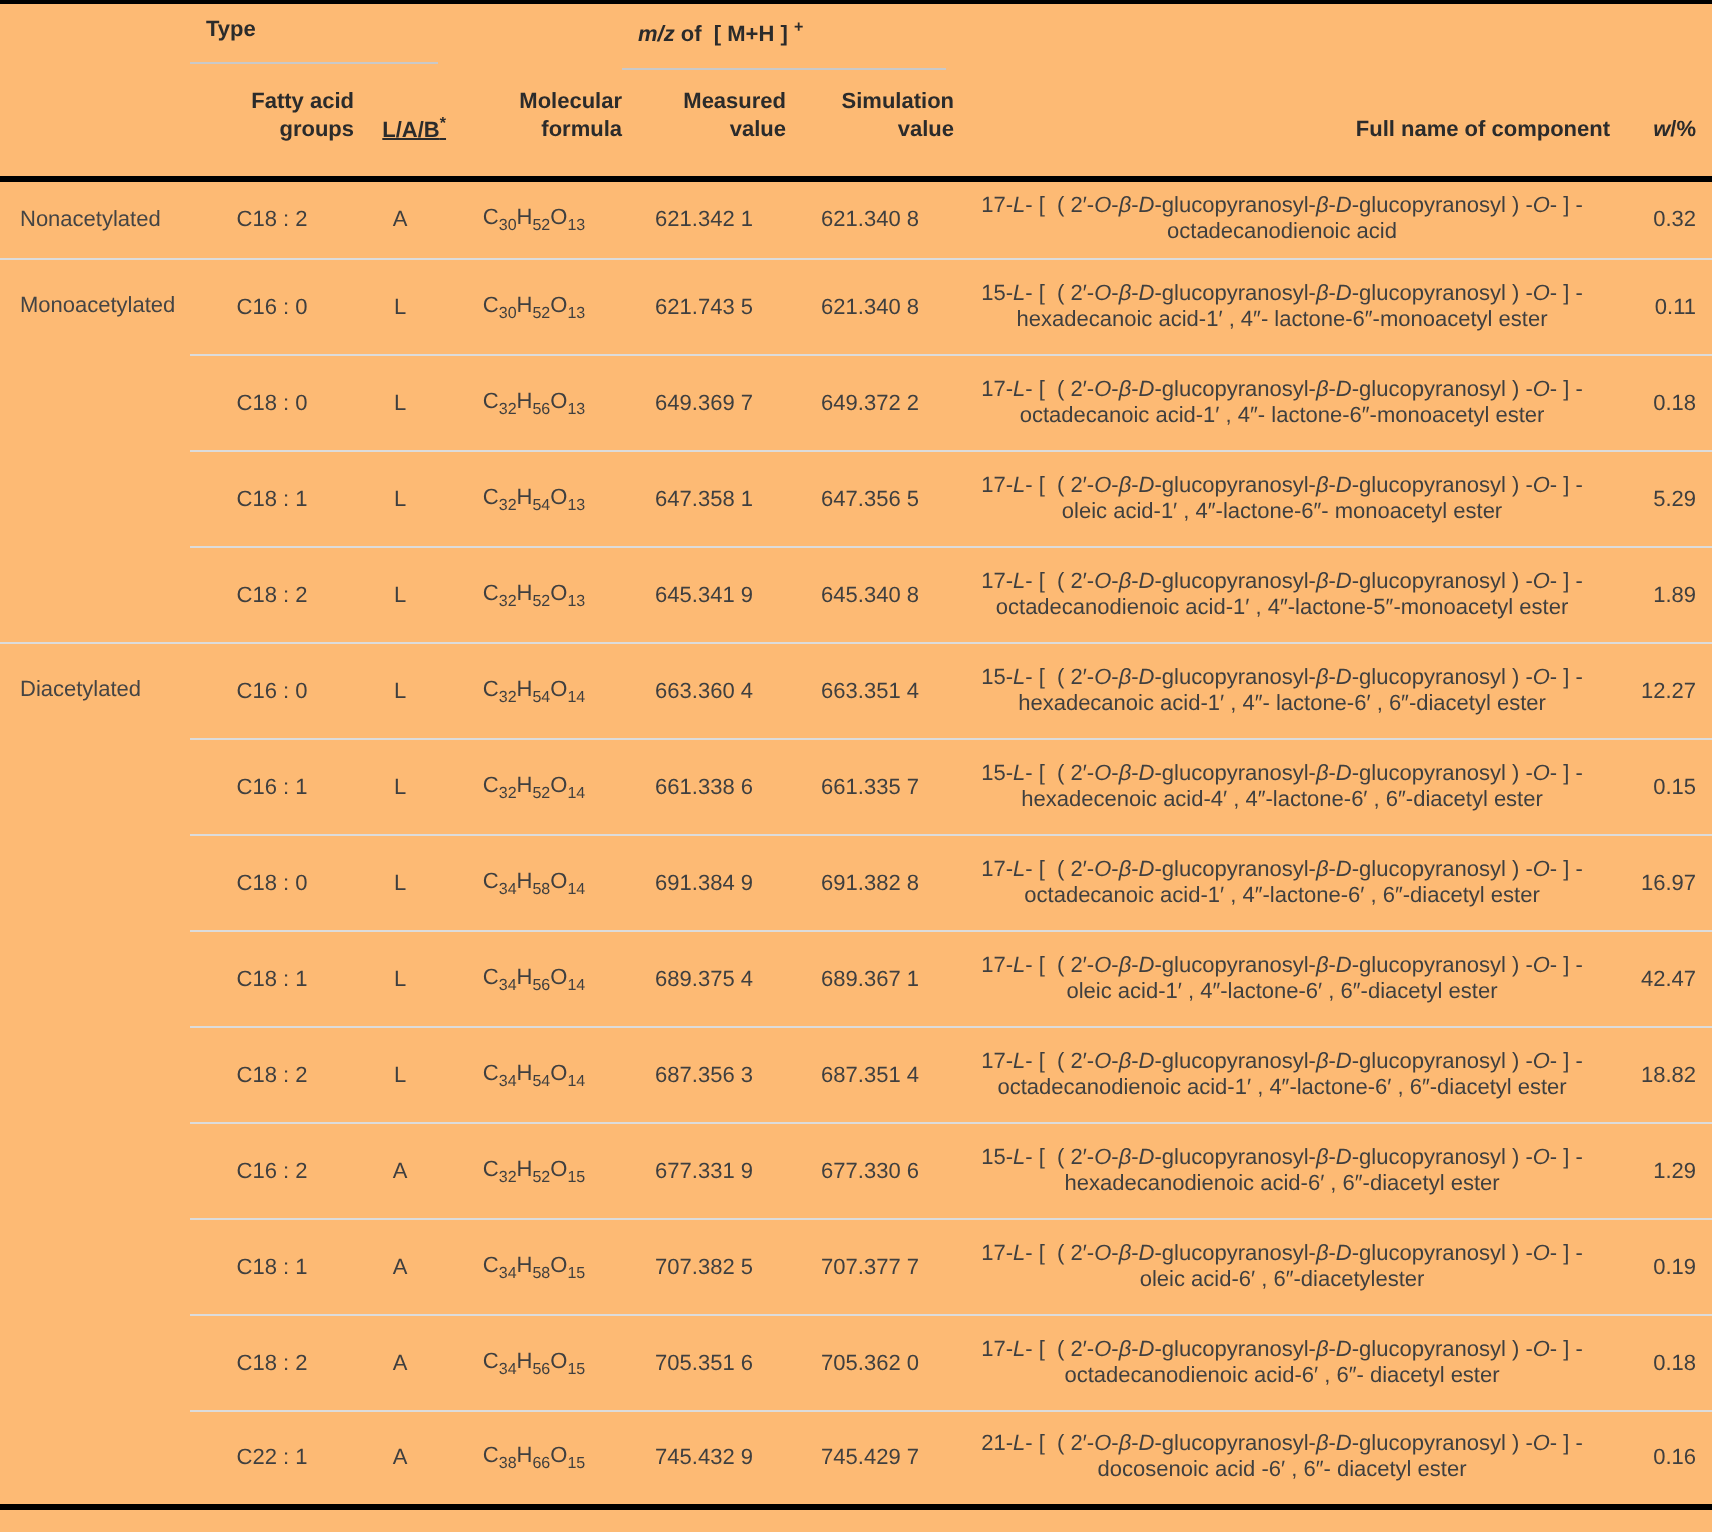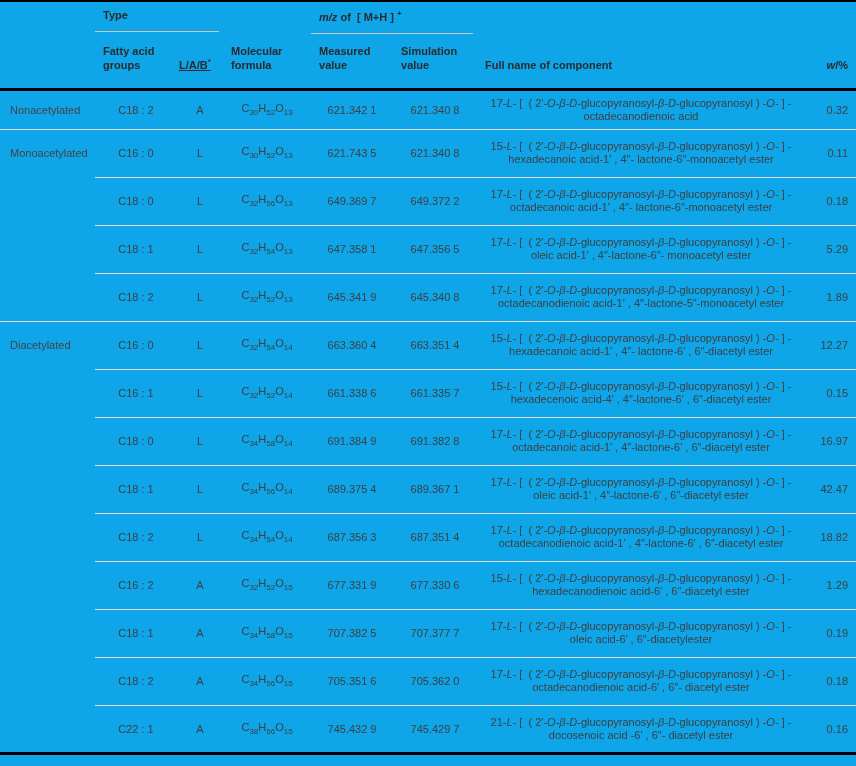--- a/index.html
+++ b/index.html
@@ -1,32 +1,32 @@
 <!DOCTYPE html>
 <html><head>
 <meta charset="utf-8">
 <style>
   html,body{margin:0;padding:0;background:#fff;}
   .page{
-    width:856px;height:766px;background:#0ea5e9;overflow:hidden;position:relative;
+    width:856px;height:766px;background:#fdba74;overflow:hidden;position:relative;
     font-family:"Liberation Sans","DejaVu Sans",sans-serif;color:#3f3f3f;
   }
   table.comp{
     width:856px;border-collapse:collapse;table-layout:fixed;
     border-top:2px solid #000;border-bottom:3px solid #000;
   }
   col.c1{width:95px}col.c2{width:82px}col.c3{width:46px}col.c4{width:88px}
   col.c5{width:82px}col.c6{width:84px}col.c7{width:328px}col.c8{width:51px}
   thead{border-bottom:3px solid #000;}
   thead th{font-weight:bold;color:#2b2b2b;font-size:11px;text-align:left;vertical-align:bottom;padding:0;}
   tr.hrow1{height:33px;}
   tr.hrow1 th{vertical-align:top;}
   .h1w{padding:7px 2px 10px 8px;border-bottom:1px solid #c9c9c9;margin-right:4px;}
   tr.hrow2{height:55px;}
-  tr.hrow2 th{padding:0 0 16px 8px;line-height:14px;}
+  tr.hrow2 th{padding:0 0 16px 8px;line-height:14px;text-align:right;}
   th.h-lab{padding-left:2px !important;text-decoration:underline;}
   th.h-w{text-align:right;padding:0 8px 16px 0 !important;}
   sub{font-size:8px;}
   sup{font-size:8px;}
   tbody td{
     border-top:1px solid #dcdcdc;font-size:11px;text-align:center;
     vertical-align:middle;padding:0;color:#3f3f3f;
   }
   tbody tr{height:48px;padding-left:20px;}
   tr.row-first{height:40px;}

